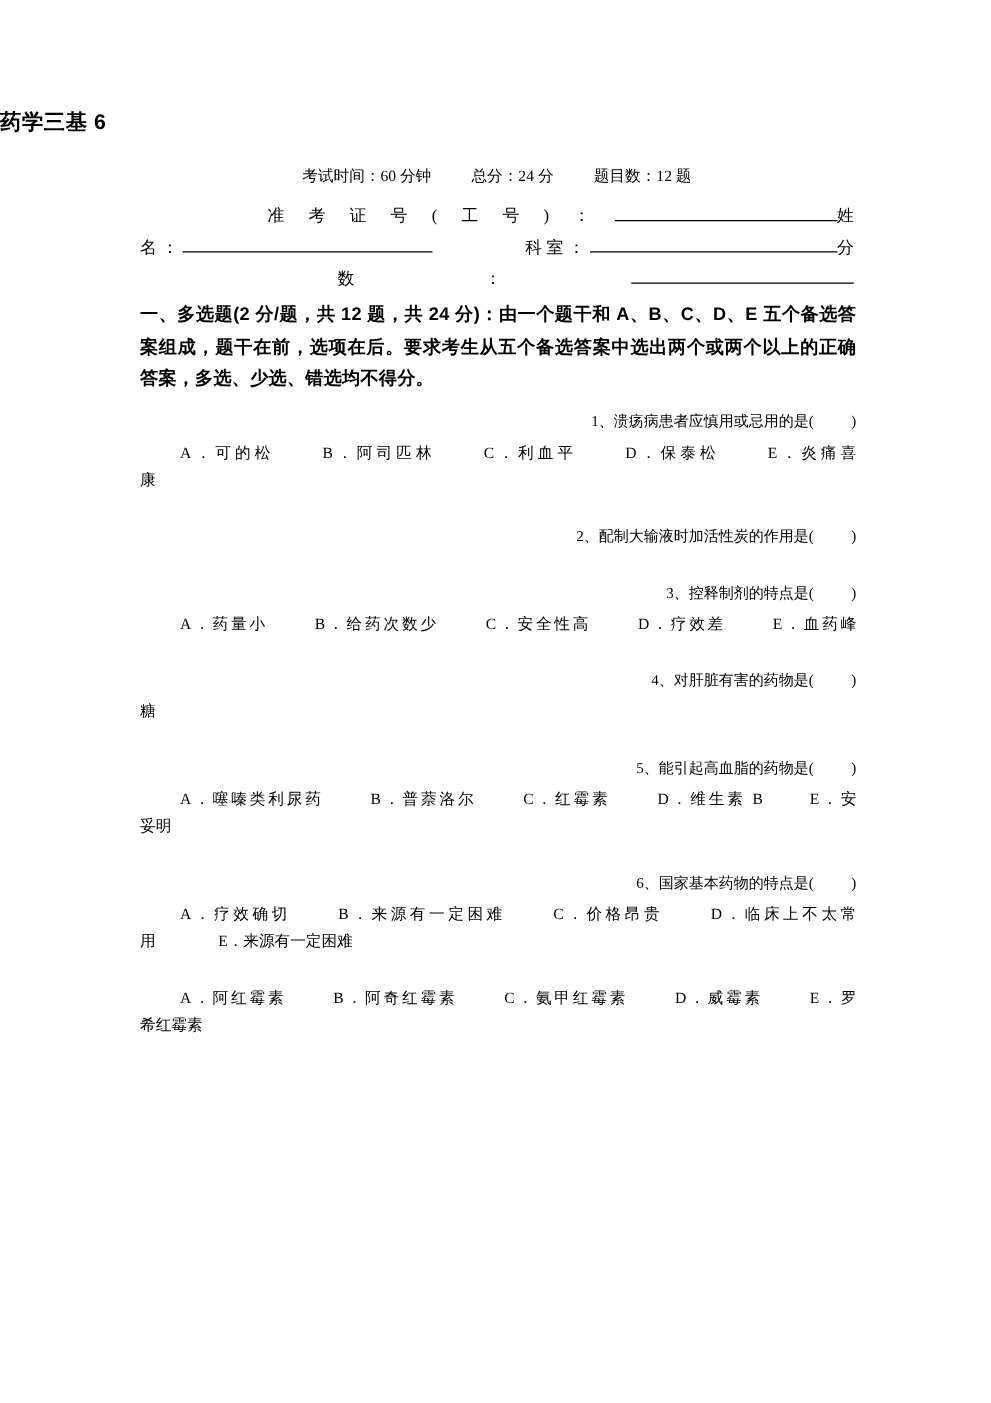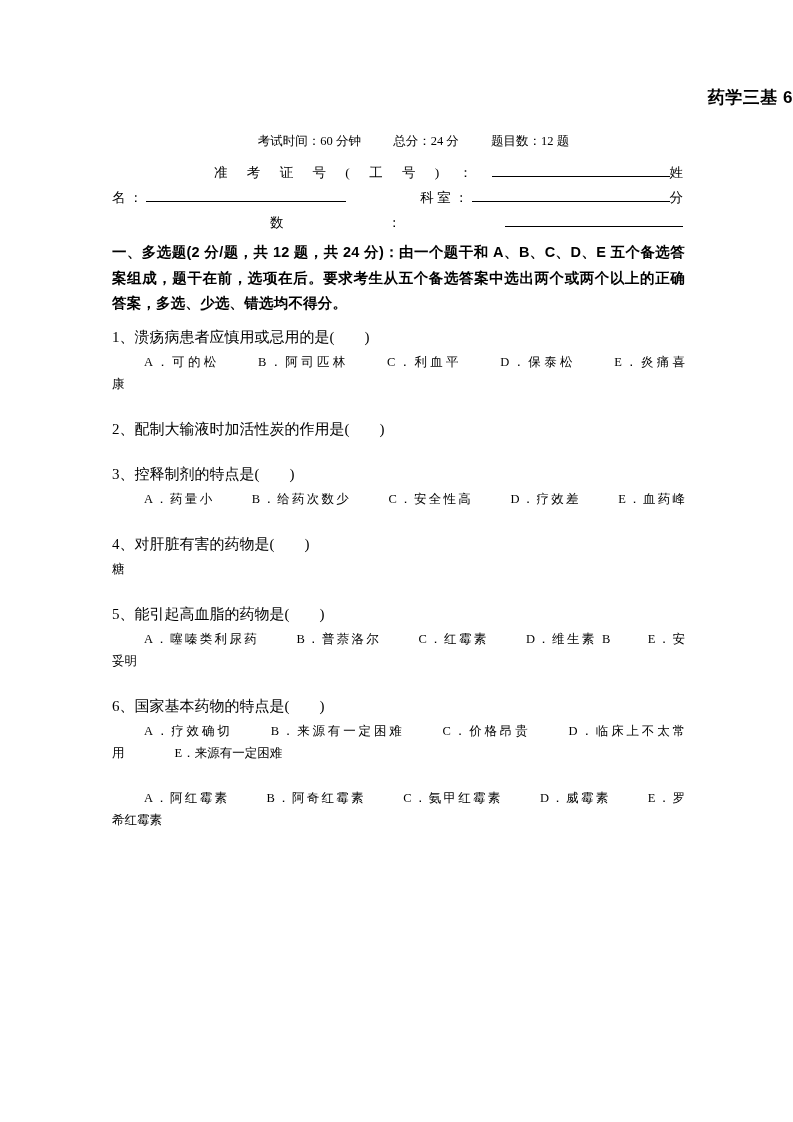--- a/index.html
+++ b/index.html
@@ -22,31 +22,31 @@
     height: 1122px;
     box-sizing: border-box;
   }
 
   
   .doc-title {
     position: absolute;
     left: 0;
     top: 86px;
     width: 793px;
-    text-align: right;
+    text-align: left;
     font-size: 17px;
     font-weight: bold;
     letter-spacing: 0.5px;
     font-family: "Liberation Sans", "DejaVu Sans", sans-serif;
   }
 
   
   .exam-meta {
     position: absolute;
-    left: 128px;
+    left: 112px;
     top: 133px;
     width: 571px;
     font-size: 12.5px;
     text-align: center;
     white-space: nowrap;
   }
   .exam-meta .meta-item { display: inline-block; }
   .meta-gap { display: inline-block; width: 26px; }
 
   
@@ -109,23 +109,24 @@
   .questions {
     position: absolute;
     left: 112px;
     top: 326px;
     width: 573px;
   }
   .question {
     margin-bottom: 23px;
   }
   .q-stem {
-    font-size: 15px;
+    font-size: 12px;
     line-height: 22px;
     margin-bottom: 3px;
+    text-align: right;
   }
   .q-blank {
     display: inline-block;
     width: 30px;
   }
   .q-options {
     font-size: 12.5px;
     line-height: 22px;
     text-align: justify;
     text-justify: inter-character;

